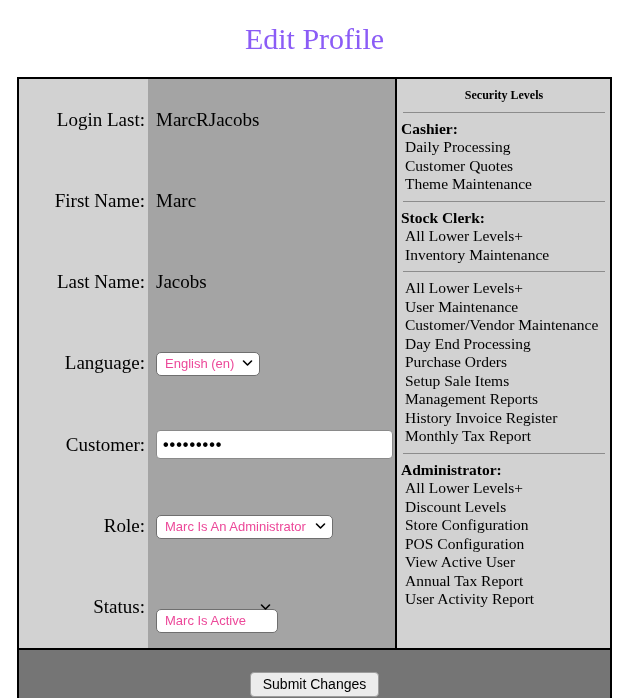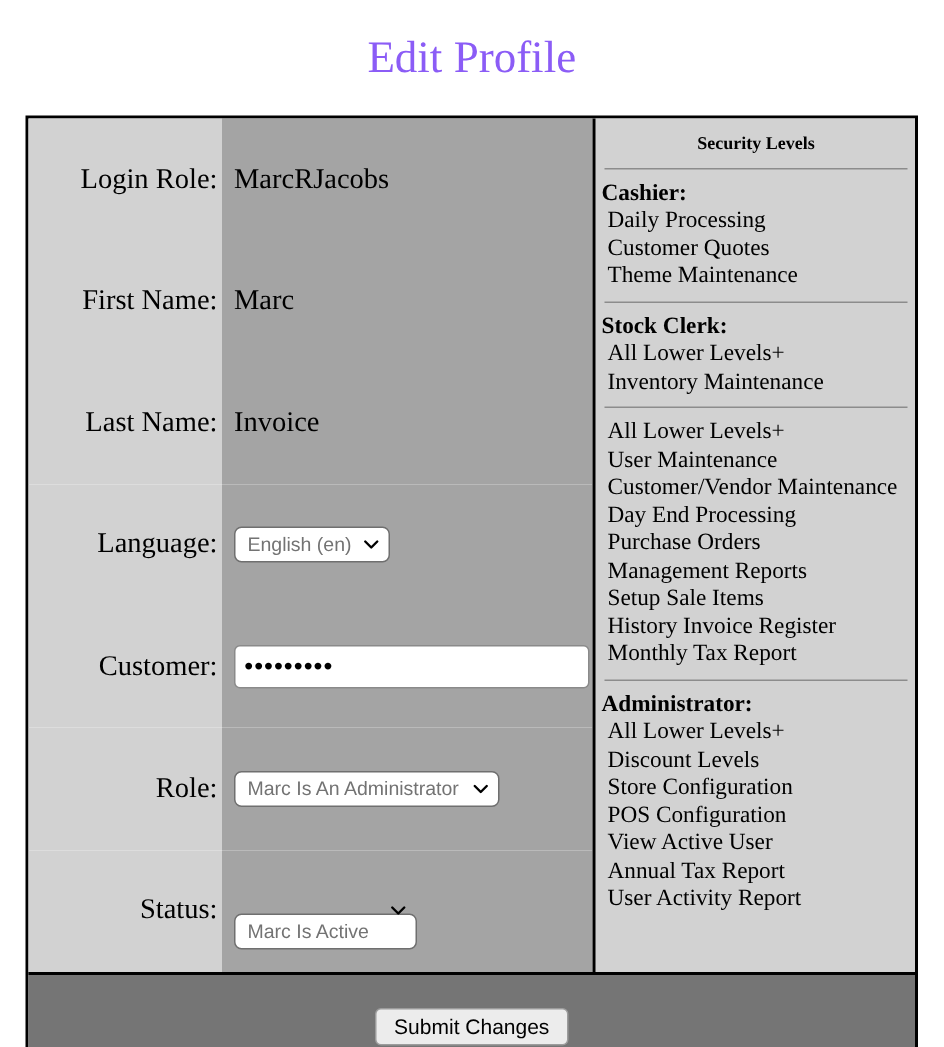--- a/index.html
+++ b/index.html
@@ -29,21 +29,21 @@
     padding-right:3px;box-sizing:border-box;font-size:19px;color:#000;
   }
   .cell-value{
     flex:1;background:#a4a4a4;display:flex;align-items:center;
     padding-left:8px;box-sizing:border-box;font-size:19px;color:#000;
   }
   .selwrap{position:relative;display:inline-block;}
   select{
     -webkit-appearance:none;appearance:none;
     background:#ffffff;border:1px solid #6f6f6f;border-radius:5px;
-    font-family:"Liberation Sans",sans-serif;font-size:13px;color:#737373;
+    font-family:"Liberation Sans",sans-serif;font-size:13px;color:#ec4899;
     padding:3px 24px 4px 8px;margin:0;
   }
   .selwrap .chev{position:absolute;right:7px;top:50%;transform:translateY(-50%);pointer-events:none;line-height:0;}
   .pw-input{
     width:237px;height:29px;box-sizing:border-box;
     background:#ffffff;border:1px solid #8a8a8a;border-radius:4px;
     font-family:"Liberation Sans",sans-serif;font-size:16px;letter-spacing:1px;font-weight:bold;
     padding:2px 6px;color:#000;
   }
   
@@ -73,37 +73,37 @@
 <div class="page">
 
   <h1 class="page-title">Edit Profile</h1>
 
   <div class="panel">
     <div class="panel-top">
 
       <div class="form-grid">
 
         <div class="form-row">
-          <div class="cell-label">Login Role:</div>
+          <div class="cell-label">Login Last:</div>
           <div class="cell-value">
             <span>MarcRJacobs</span>
           </div>
         </div>
 
         <div class="form-row">
           <div class="cell-label">First Name:</div>
           <div class="cell-value">
             <span>Marc</span>
           </div>
         </div>
 
         <div class="form-row">
           <div class="cell-label">Last Name:</div>
           <div class="cell-value">
-            <span>Invoice</span>
+            <span>Jacobs</span>
           </div>
         </div>
 
         <div class="form-row">
           <div class="cell-label">Language:</div>
           <div class="cell-value">
             <span class="selwrap">
               <select>
                 <option>English (en)</option>
               </select>
@@ -175,22 +175,22 @@
           <div class="sec-item">Inventory Maintenance</div>
         </div>
         <hr>
 
         <div class="sec-section">
           <div class="sec-item">All Lower Levels+</div>
           <div class="sec-item">User Maintenance</div>
           <div class="sec-item">Customer/Vendor Maintenance</div>
           <div class="sec-item">Day End Processing</div>
           <div class="sec-item">Purchase Orders</div>
+          <div class="sec-item">Setup Sale Items</div>
           <div class="sec-item">Management Reports</div>
-          <div class="sec-item">Setup Sale Items</div>
           <div class="sec-item">History Invoice Register</div>
           <div class="sec-item">Monthly Tax Report</div>
         </div>
         <hr>
 
         <div class="sec-section">
           <div class="sec-heading">Administrator:</div>
           <div class="sec-item">All Lower Levels+</div>
           <div class="sec-item">Discount Levels</div>
           <div class="sec-item">Store Configuration</div>

